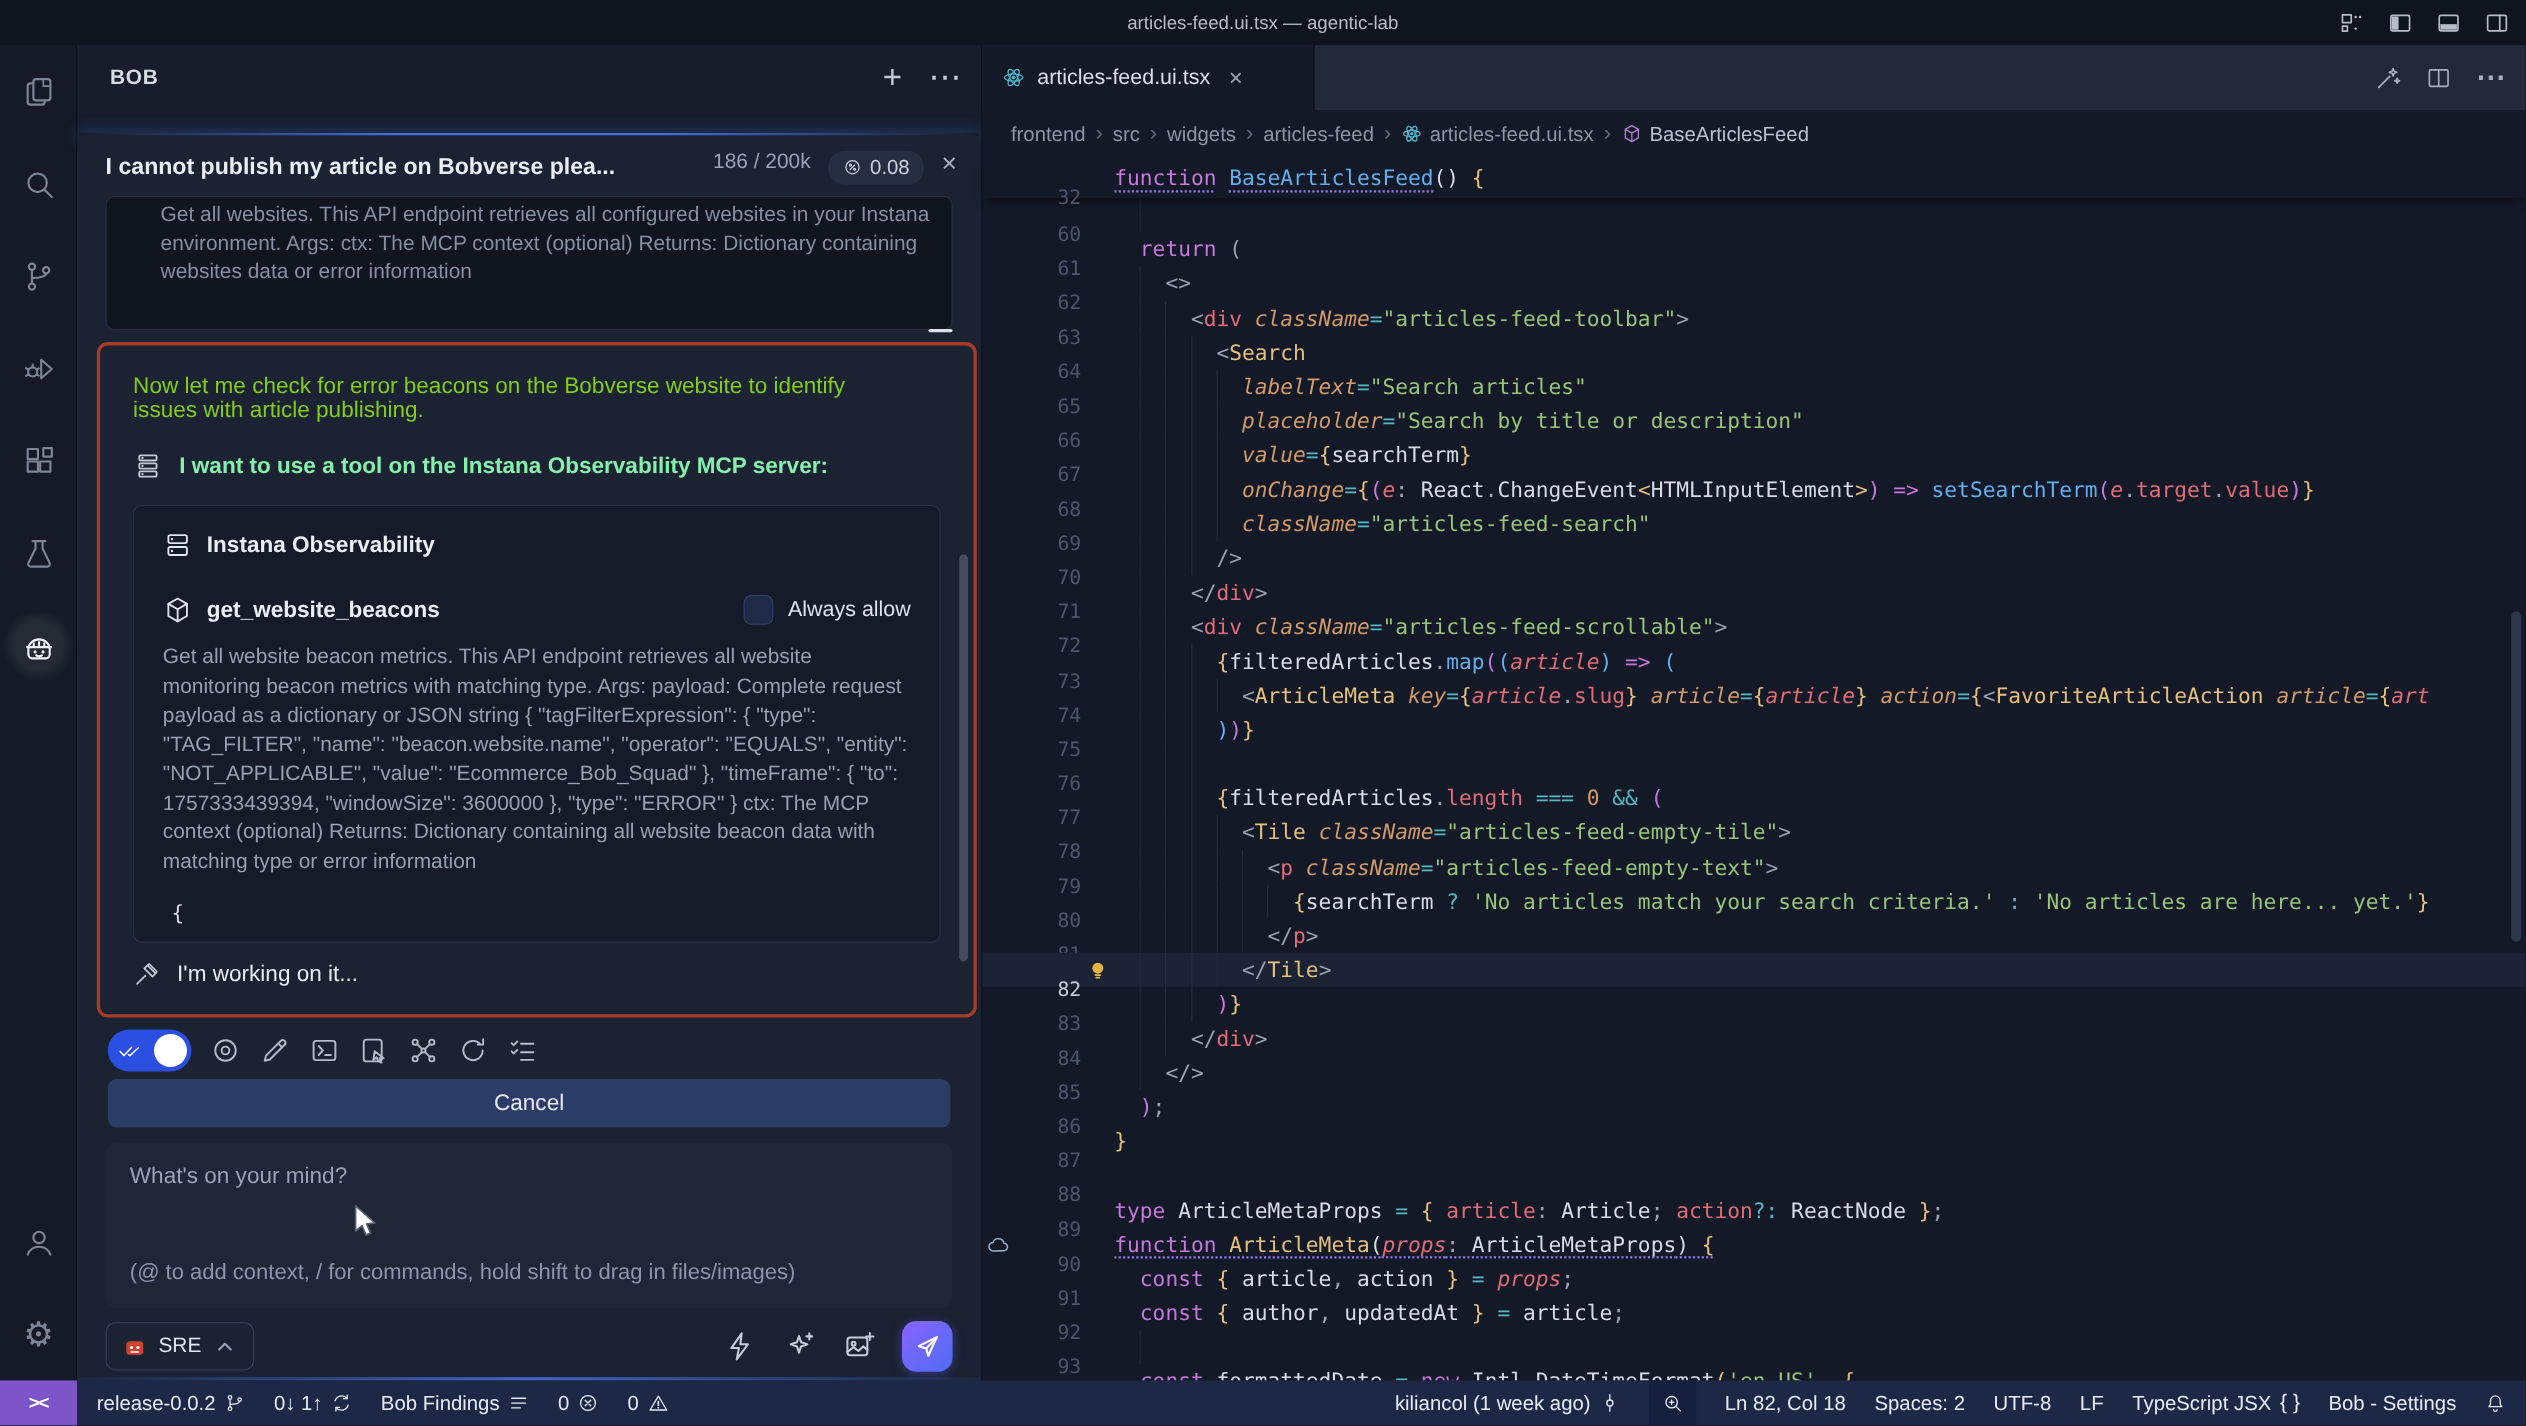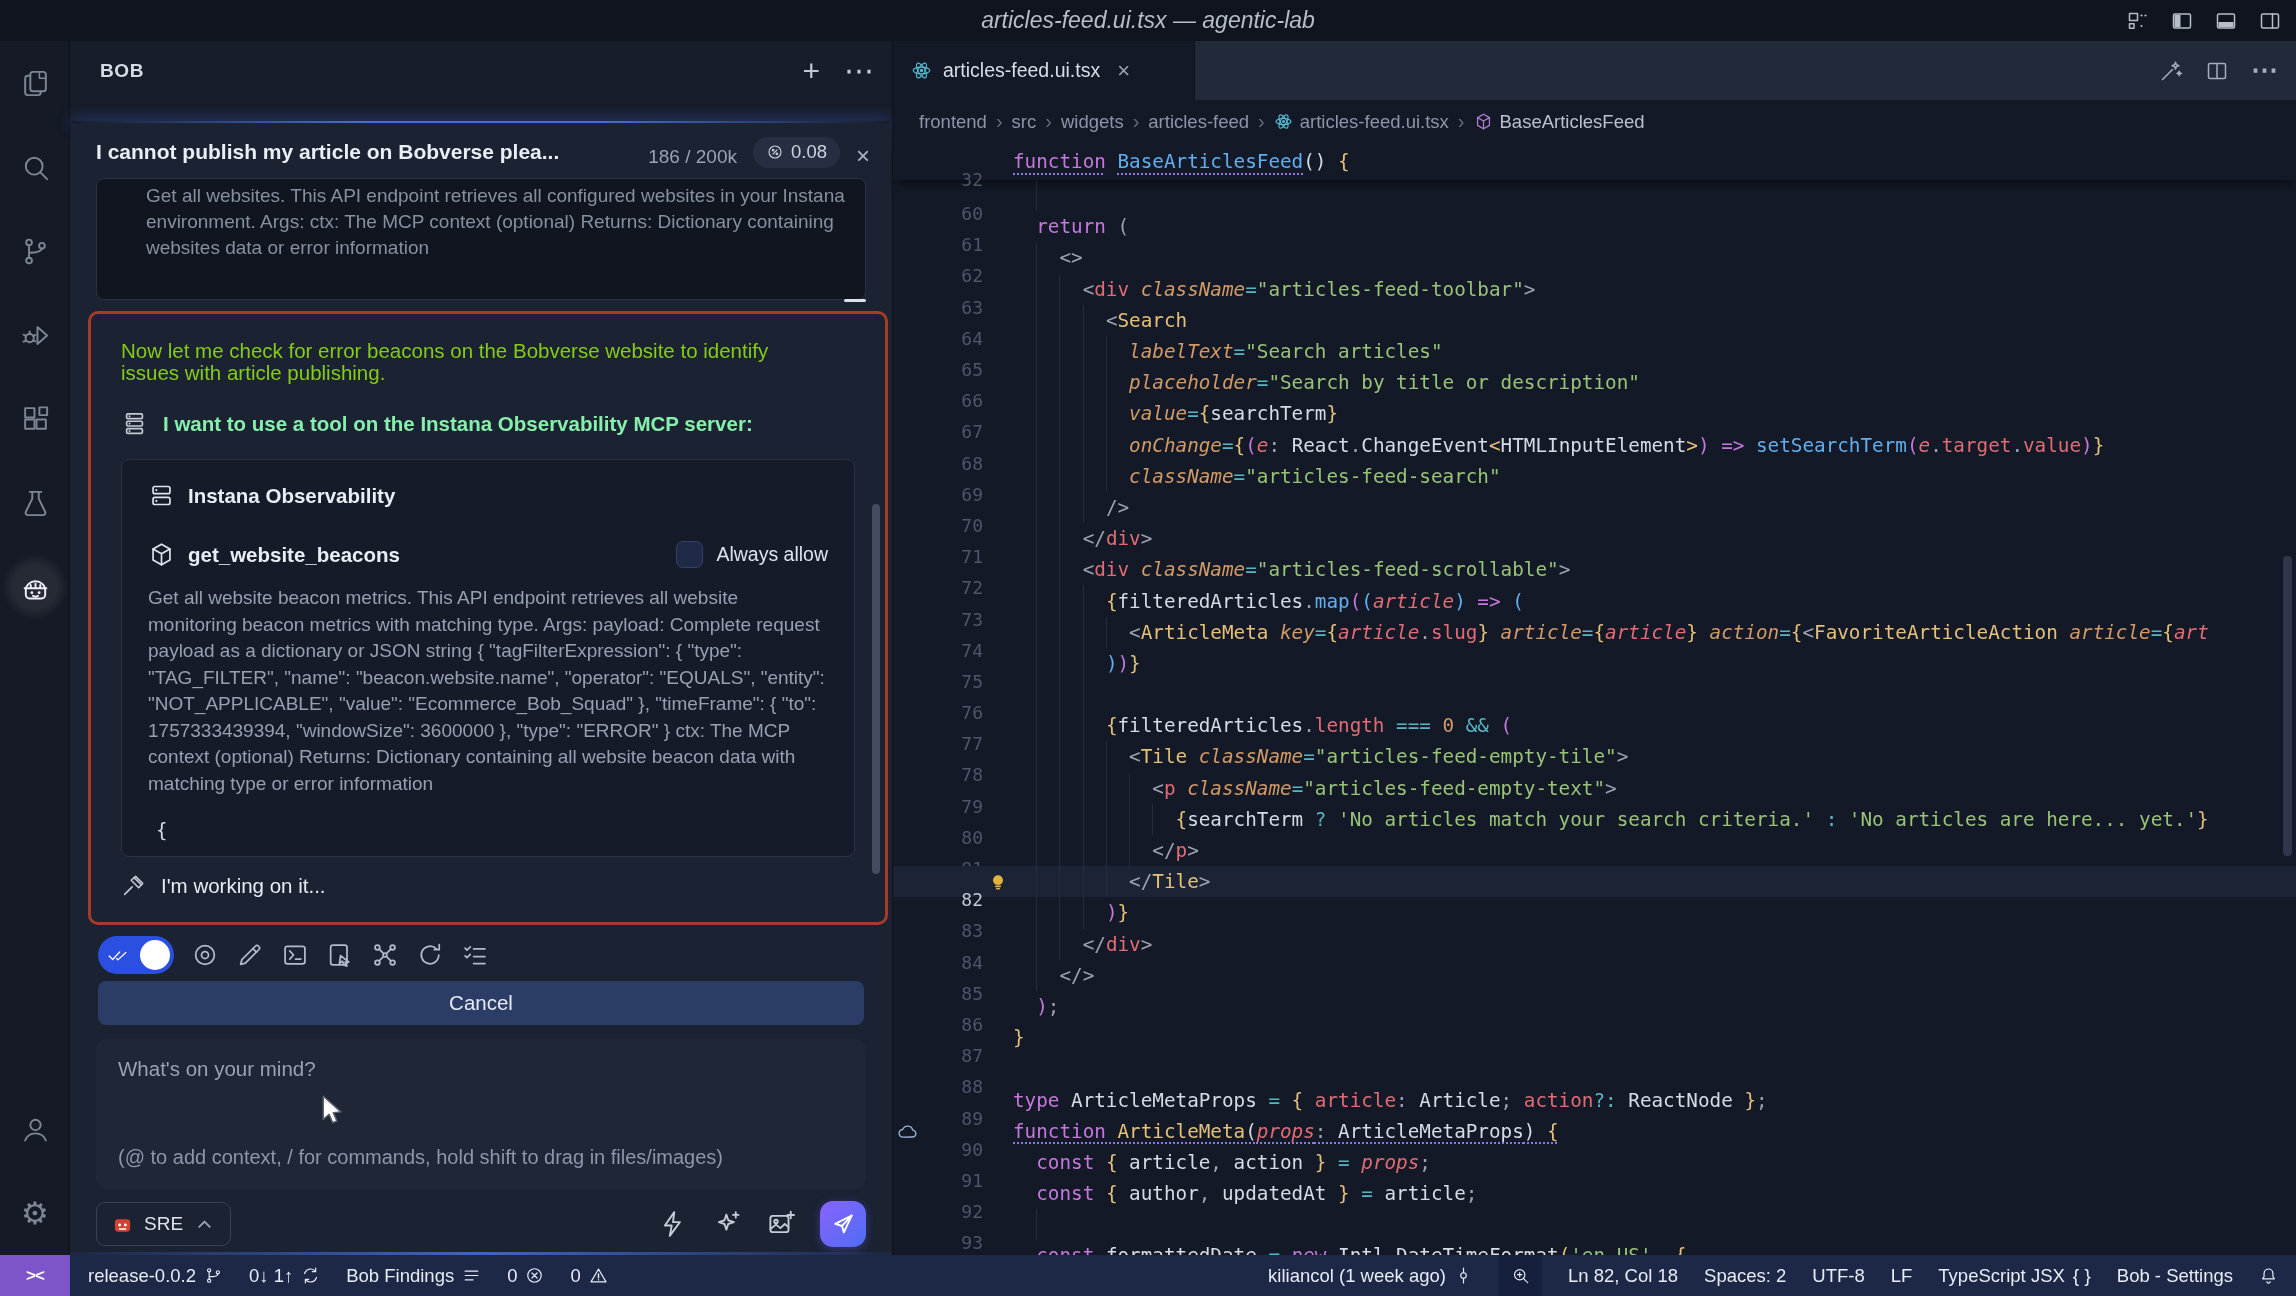--- a/index.html
+++ b/index.html
@@ -3,21 +3,21 @@
 <meta charset="utf-8">
 <style>
   * { margin:0; padding:0; box-sizing:border-box; }
   html,body { width:2296px; height:1296px; overflow:hidden; }
   body { background:#141927; font-family:"Liberation Sans", sans-serif; color:#d5dae3; position:relative; }
   svg { fill:none; stroke:currentColor; stroke-width:1.5; stroke-linecap:round; stroke-linejoin:round; width:1em; height:1em; display:block; }
   .txtic { display:block; line-height:1; }
 
   
   #titlebar { position:absolute; left:0; top:0; width:2296px; height:41px; background:#10141e; display:flex; align-items:center; justify-content:center; }
-  #titlebar .tb-title { font-size:23px; color:#b7bdc9;font-style:italic; }
+  #titlebar .tb-title { font-size:17px; color:#b7bdc9; }
   #tb-icons { position:absolute; right:14px; top:0; height:41px; display:flex; align-items:center; gap:20px; color:#b7bdc9; font-size:24px; }
   #tb-icons > span { display:block; }
 
   
   #activitybar { position:absolute; left:0; top:41px; width:70px; bottom:41px; background:#151a26; display:flex; flex-direction:column; justify-content:space-between; border-right:1px solid #0e1119; }
   .ab-group { display:flex; flex-direction:column; }
   .ab-item { width:70px; height:84px; display:flex; align-items:center; justify-content:center; font-size:31px; color:#7e8695; cursor:pointer; }
   .ab-item.active { color:#eef1f7; background:radial-gradient(circle at 50% 50%, rgba(255,255,255,.07) 0 40%, transparent 60%); }
 
   
@@ -26,21 +26,21 @@
   #chat-header .bob { margin-left:30px; font-size:19px; letter-spacing:.6px; color:#d6dbe4; font-weight:bold; }
   #chat-header-actions { position:absolute; right:18px; display:flex; gap:24px; color:#c2c8d4; align-items:center; }
   #chat-header-actions .txtic { font-size:30px; font-weight:400; }
   #chat-glow { position:absolute; top:80px; left:2px; right:2px; height:3px; border-radius:3px;
      background:linear-gradient(90deg, rgba(47,85,200,0) 0%, rgba(72,118,235,.9) 35%, rgba(72,118,235,.9) 65%, rgba(47,85,200,0) 100%);
      box-shadow:0 0 14px 2px rgba(64,110,230,.45); }
   #chat-card { position:absolute; top:82px; left:0; right:0; bottom:0; background:#1b2231; border-radius:12px 12px 0 0; }
 
   #session-row { position:absolute; top:12px; left:26px; right:22px; height:34px; display:flex; align-items:center; }
   #session-title { font-weight:bold; font-size:21px; color:#eaeef5; white-space:nowrap; overflow:hidden; max-width:520px; }
-  #session-right { margin-left:auto; display:flex; align-items:flex-end; gap:16px; }
+  #session-right { margin-left:auto; display:flex; align-items:flex-start; gap:16px; }
   #token-usage { font-size:19px; color:#9aa3b4; }
   #cost-badge { display:flex; align-items:center; gap:7px; background:#262e41; border-radius:15px; height:31px; padding:0 13px; color:#ccd3df; font-size:18.5px; }
   #cost-badge svg { font-size:18px; }
   #session-close { color:#aab1bf; font-size:24px; cursor:pointer; }
 
   #collapsed-box { position:absolute; top:55px; left:26px; right:26px; height:122px; background:#10151f; border:1px solid #2b3142; border-radius:8px; overflow:hidden;padding-left:31px; }
   #collapsed-box .msg { margin:-8px 0 0 0; padding:12px 18px; color:#8790a0; font-size:19px; line-height:26px; }
   #resize-dash { position:absolute; top:176px; right:26px; width:22px; height:3px; background:#dde2ea; border-radius:2px; }
 
   #redbox { position:absolute; top:188px; left:18px; right:4px; height:614px; border:3px solid #a73b29; border-radius:10px; padding:26px 30px; }

